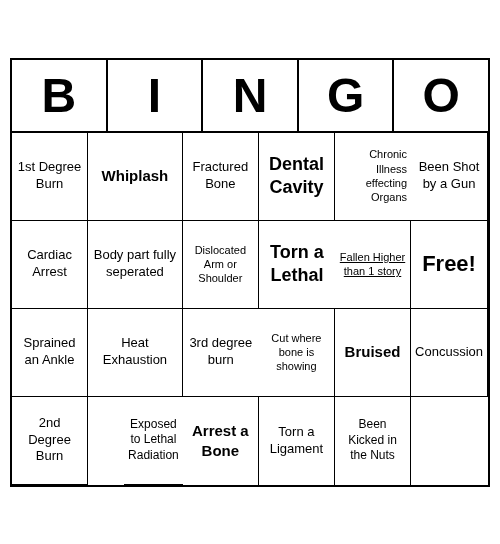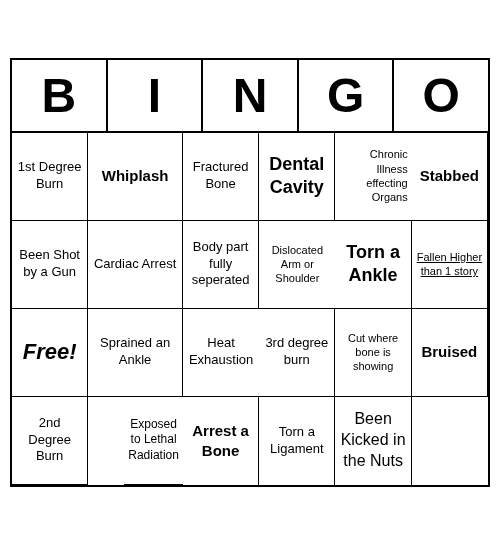--- a/index.html
+++ b/index.html
@@ -63,21 +63,20 @@
       border-right: none;
     }
 
     .bingo-cell:nth-child(n+21) {
       border-bottom: none;
     }
 
     .bingo-cell.free {
       font-size: 22px;
       font-weight: bold;
-      font-style: italic;
     }
 
     .bingo-cell.large-text {
       font-size: 18px;
       font-weight: bold;
     }
 
     .bingo-cell.medium-text {
       font-size: 15px;
       font-weight: bold;
@@ -93,32 +92,32 @@
       <div class="bingo-header-cell">N</div>
       <div class="bingo-header-cell">G</div>
       <div class="bingo-header-cell">O</div>
     </div>
   <div class="bingo-grid">
   <div class="bingo-cell">1st Degree Burn</div>
       <div class="bingo-cell medium-text">Whiplash</div>
       <div class="bingo-cell">Fractured Bone</div>
       <div class="bingo-cell large-text">Dental Cavity</div>
       <div class="bingo-cell" style="font-size: 11px; text-align: right;">Chronic Illness effecting Organs</div>
-      <div class="bingo-cell medium-text">Stabbed</div>
       <div class="bingo-cell">Been Shot by a Gun</div>
       <div class="bingo-cell">Cardiac Arrest</div>
       <div class="bingo-cell">Body part fully seperated</div>
       <div class="bingo-cell" style="font-size: 11px;">Dislocated Arm or Shoulder</div>
-      <div class="bingo-cell large-text">Torn a Ankle</div>
+      <div class="bingo-cell large-text">Torn a Lethal</div>
       <div class="bingo-cell" style="font-size: 11px; text-decoration: underline;">Fallen Higher than 1 story</div>
       <div class="bingo-cell free">Free!</div>
       <div class="bingo-cell">Sprained an Ankle</div>
       <div class="bingo-cell">Heat Exhaustion</div>
       <div class="bingo-cell">3rd degree burn</div>
       <div class="bingo-cell" style="font-size: 11px;">Cut where bone is showing</div>
       <div class="bingo-cell medium-text">Bruised</div>
+      <div class="bingo-cell">Concussion</div>
       <div class="bingo-cell">2nd Degree Burn</div>
       <div class="bingo-cell" style="font-size: 12px; margin-left: 36px;">Exposed to Lethal Radiation</div>
       <div class="bingo-cell medium-text">Arrest a Bone</div>
       <div class="bingo-cell">Torn a Ligament</div>
-      <div class="bingo-cell" style="font-size: 16px;">Been Kicked in the Nuts</div>
+      <div class="bingo-cell" style="font-size: 12px;">Been Kicked in the Nuts</div>
     </div>
 </div>
 
 </body></html>

